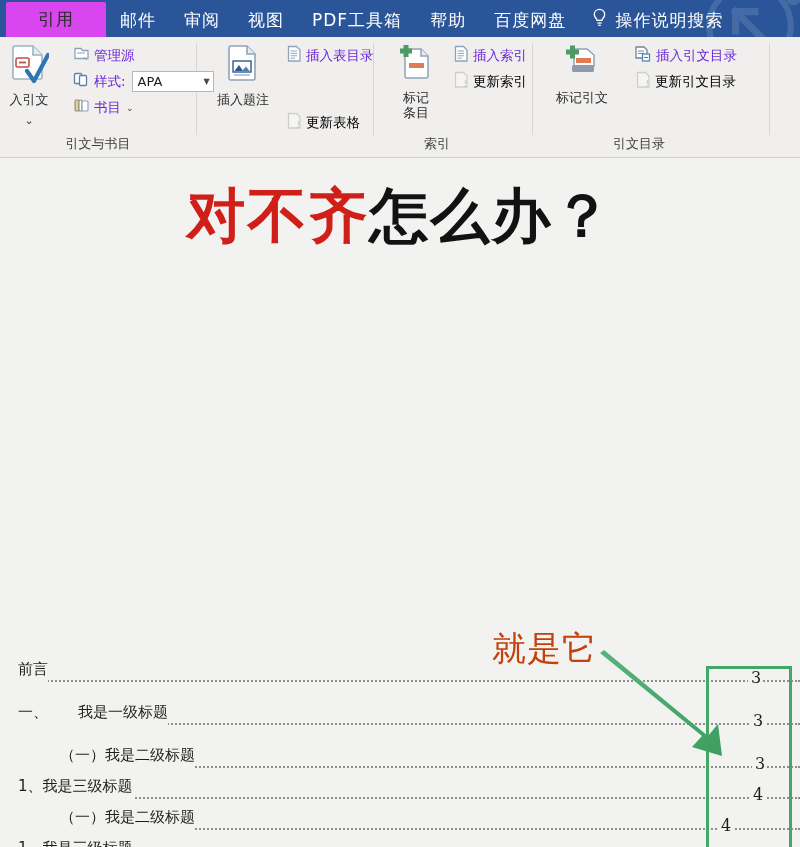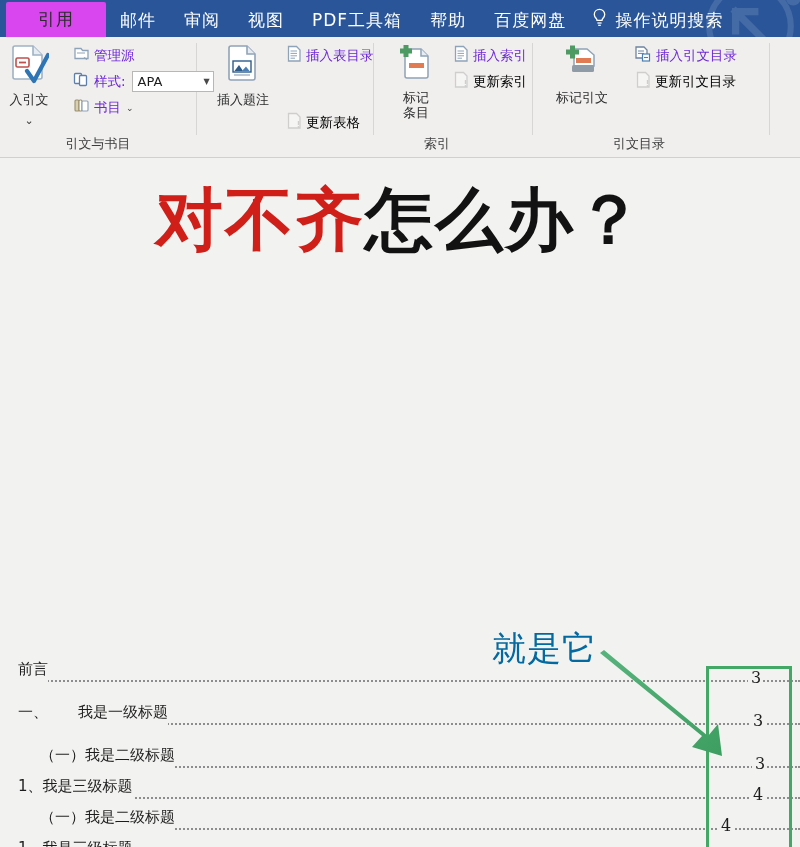--- a/index.html
+++ b/index.html
@@ -71,55 +71,55 @@
   .dropchev{font-size:11px;color:#3a3a3a;line-height:1;margin-top:7px;}
 
   
   .doc{position:relative;height:690px;background:#f2f2f0;}
   .headline{
     text-align:center;font-weight:700;
     font-family:"DejaVu Sans","Liberation Sans",sans-serif;
     letter-spacing:2px;line-height:1;
   }
   .hl1{font-size:92px;padding-top:32px;}
-  .hl2{font-size:68px;padding-top:28px;}
+  .hl2{font-size:59px;padding-top:28px;}
   .blk{color:#121212;}
   .red{color:#cf1f18;}
 
   
   .toc{position:absolute;left:0;right:0;top:502px;}
   .toc-row{
     position:relative;height:31px;display:flex;
     font-family:"DejaVu Sans","Liberation Sans",sans-serif;
     font-size:15px;color:#1d1d1d;white-space:nowrap;
   }
   .toc-text{padding-left:18px;z-index:2;background:#f2f2f0;}
   .toc-text.ind1{padding-left:18px;}
-  .toc-text.ind2{padding-left:40px;}
+  .toc-text.ind2{padding-left:60px;}
   .toc-text.ind3{padding-left:18px;}
   .dots{
     position:absolute;left:0;right:0;bottom:9px;
     border-bottom:2px dotted #8d8d8d;z-index:1;
   }
   .pgno{
     position:absolute;bottom:4px;z-index:3;background:#f2f2f0;
     padding:0 2px 0 3px;font-size:16px;color:#1d1d1d;
     font-family:"DejaVu Serif","Liberation Serif",serif;
   }
   .gap{height:12px;}
 
   
   .cal-box{
     position:absolute;left:706px;top:508px;width:86px;height:339px;
     border:3px solid #43a866;border-bottom:none;box-sizing:border-box;z-index:6;
   }
   .cal-text{
     position:absolute;left:492px;top:468px;z-index:7;
     font-family:"DejaVu Sans","Liberation Sans",sans-serif;
-    font-size:34px;color:#0369a1;letter-spacing:1px;white-space:nowrap;
+    font-size:34px;color:#c2410c;letter-spacing:1px;white-space:nowrap;
   }
   .cal-arrow{position:absolute;left:600px;top:490px;z-index:7;pointer-events:none;}
 </style>
 </head>
 <body>
 
 <div class="app">
 
   <div class="ribbon-tabs">
 

